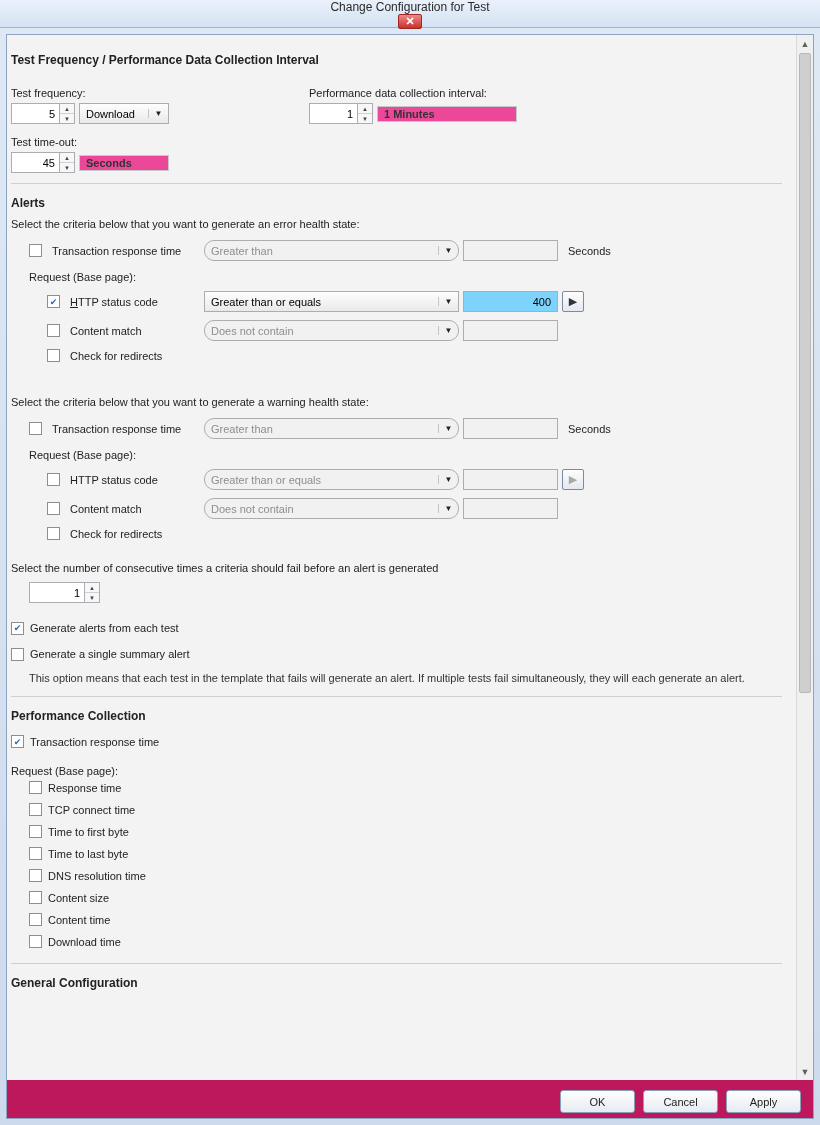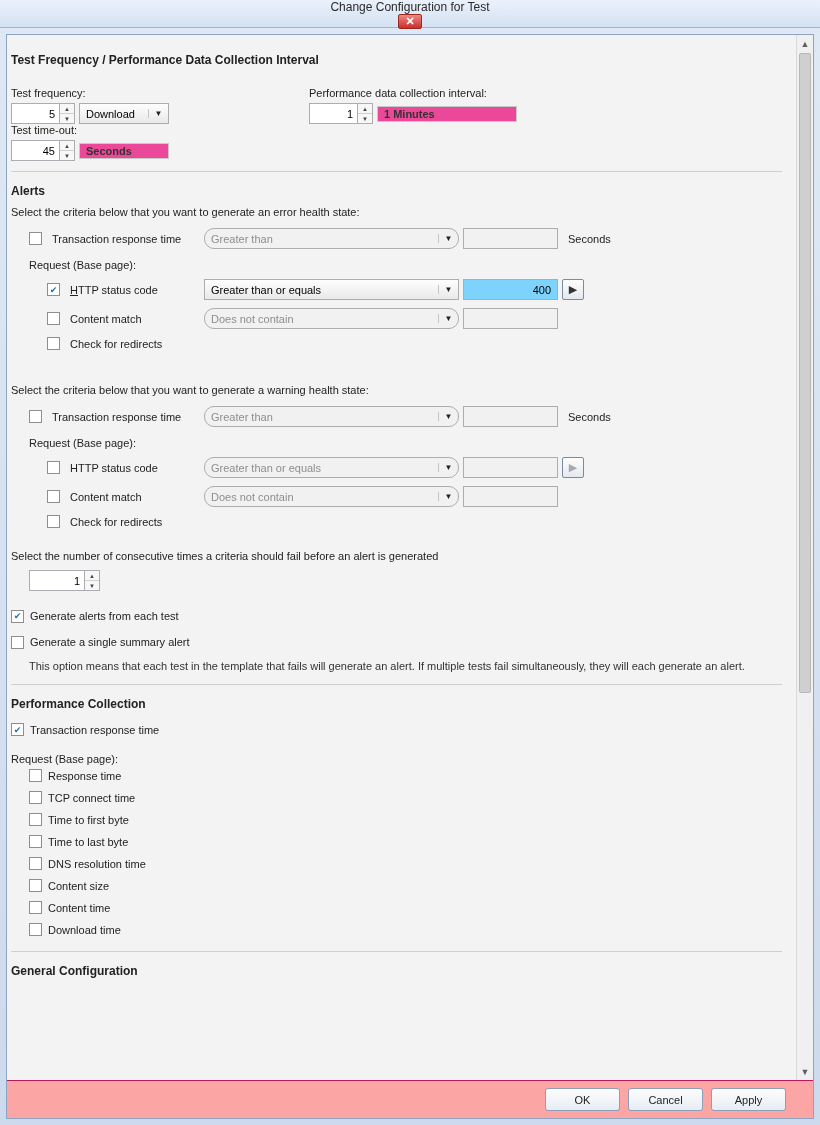--- a/index.html
+++ b/index.html
@@ -119,23 +119,23 @@
     display:inline-flex; align-items:center; justify-content:center; cursor:pointer;
     font-size:9px; color:#2b6fb6; margin-right:6px;
     flex-shrink:0;
   }
   .indent1 { padding-left:18px; }
   .indent2 { padding-left:36px; }
   .section-gap { margin-top:6px; margin-bottom:8px; }
   .desc { color:#333; padding-left:18px; margin-top:6px; line-height:1.35; max-width:740px;}
   .u { text-decoration:underline; }
   .btnbar {
-    height:38px; background:#fca5a5; border-top:1px solid #be185d;
+    height:38px; background:#be185d; border-top:5px solid #be185d;
     display:flex; align-items:center; justify-content:flex-end; gap:8px;
-    padding:0 27px;
+    padding:0 12px;
   }
   .btn {
     min-width:75px; height:23px;
     border:1px solid #8b9fb8; border-radius:3px;
     background:linear-gradient(#fdfdfd,#e7ecf3);
     display:flex; align-items:center; justify-content:center;
     cursor:pointer; color:#222;
   }
   .cb-row { display:flex; align-items:center; height:22px; }
 </style>
@@ -180,21 +180,21 @@
               <div class="updown">
                   <div>▲</div>
                   <div>▼</div>
                 </div>
             </div>
             <div class="static-box" style="width:140px;">1 Minutes</div>
           </div>
         </div>
       </div>
 
-      <div style="margin-top:0;">
+      <div style="margin-top:12px;">
         <div class="lbl-block label">Test time-out:</div>
         <div class="row">
           <div class="spin">
             <input value="45" style="">
             <div class="updown">
                 <div>▲</div>
                 <div>▼</div>
               </div>
           </div>
           <div class="static-box" style="width:90px;">Seconds</div>

